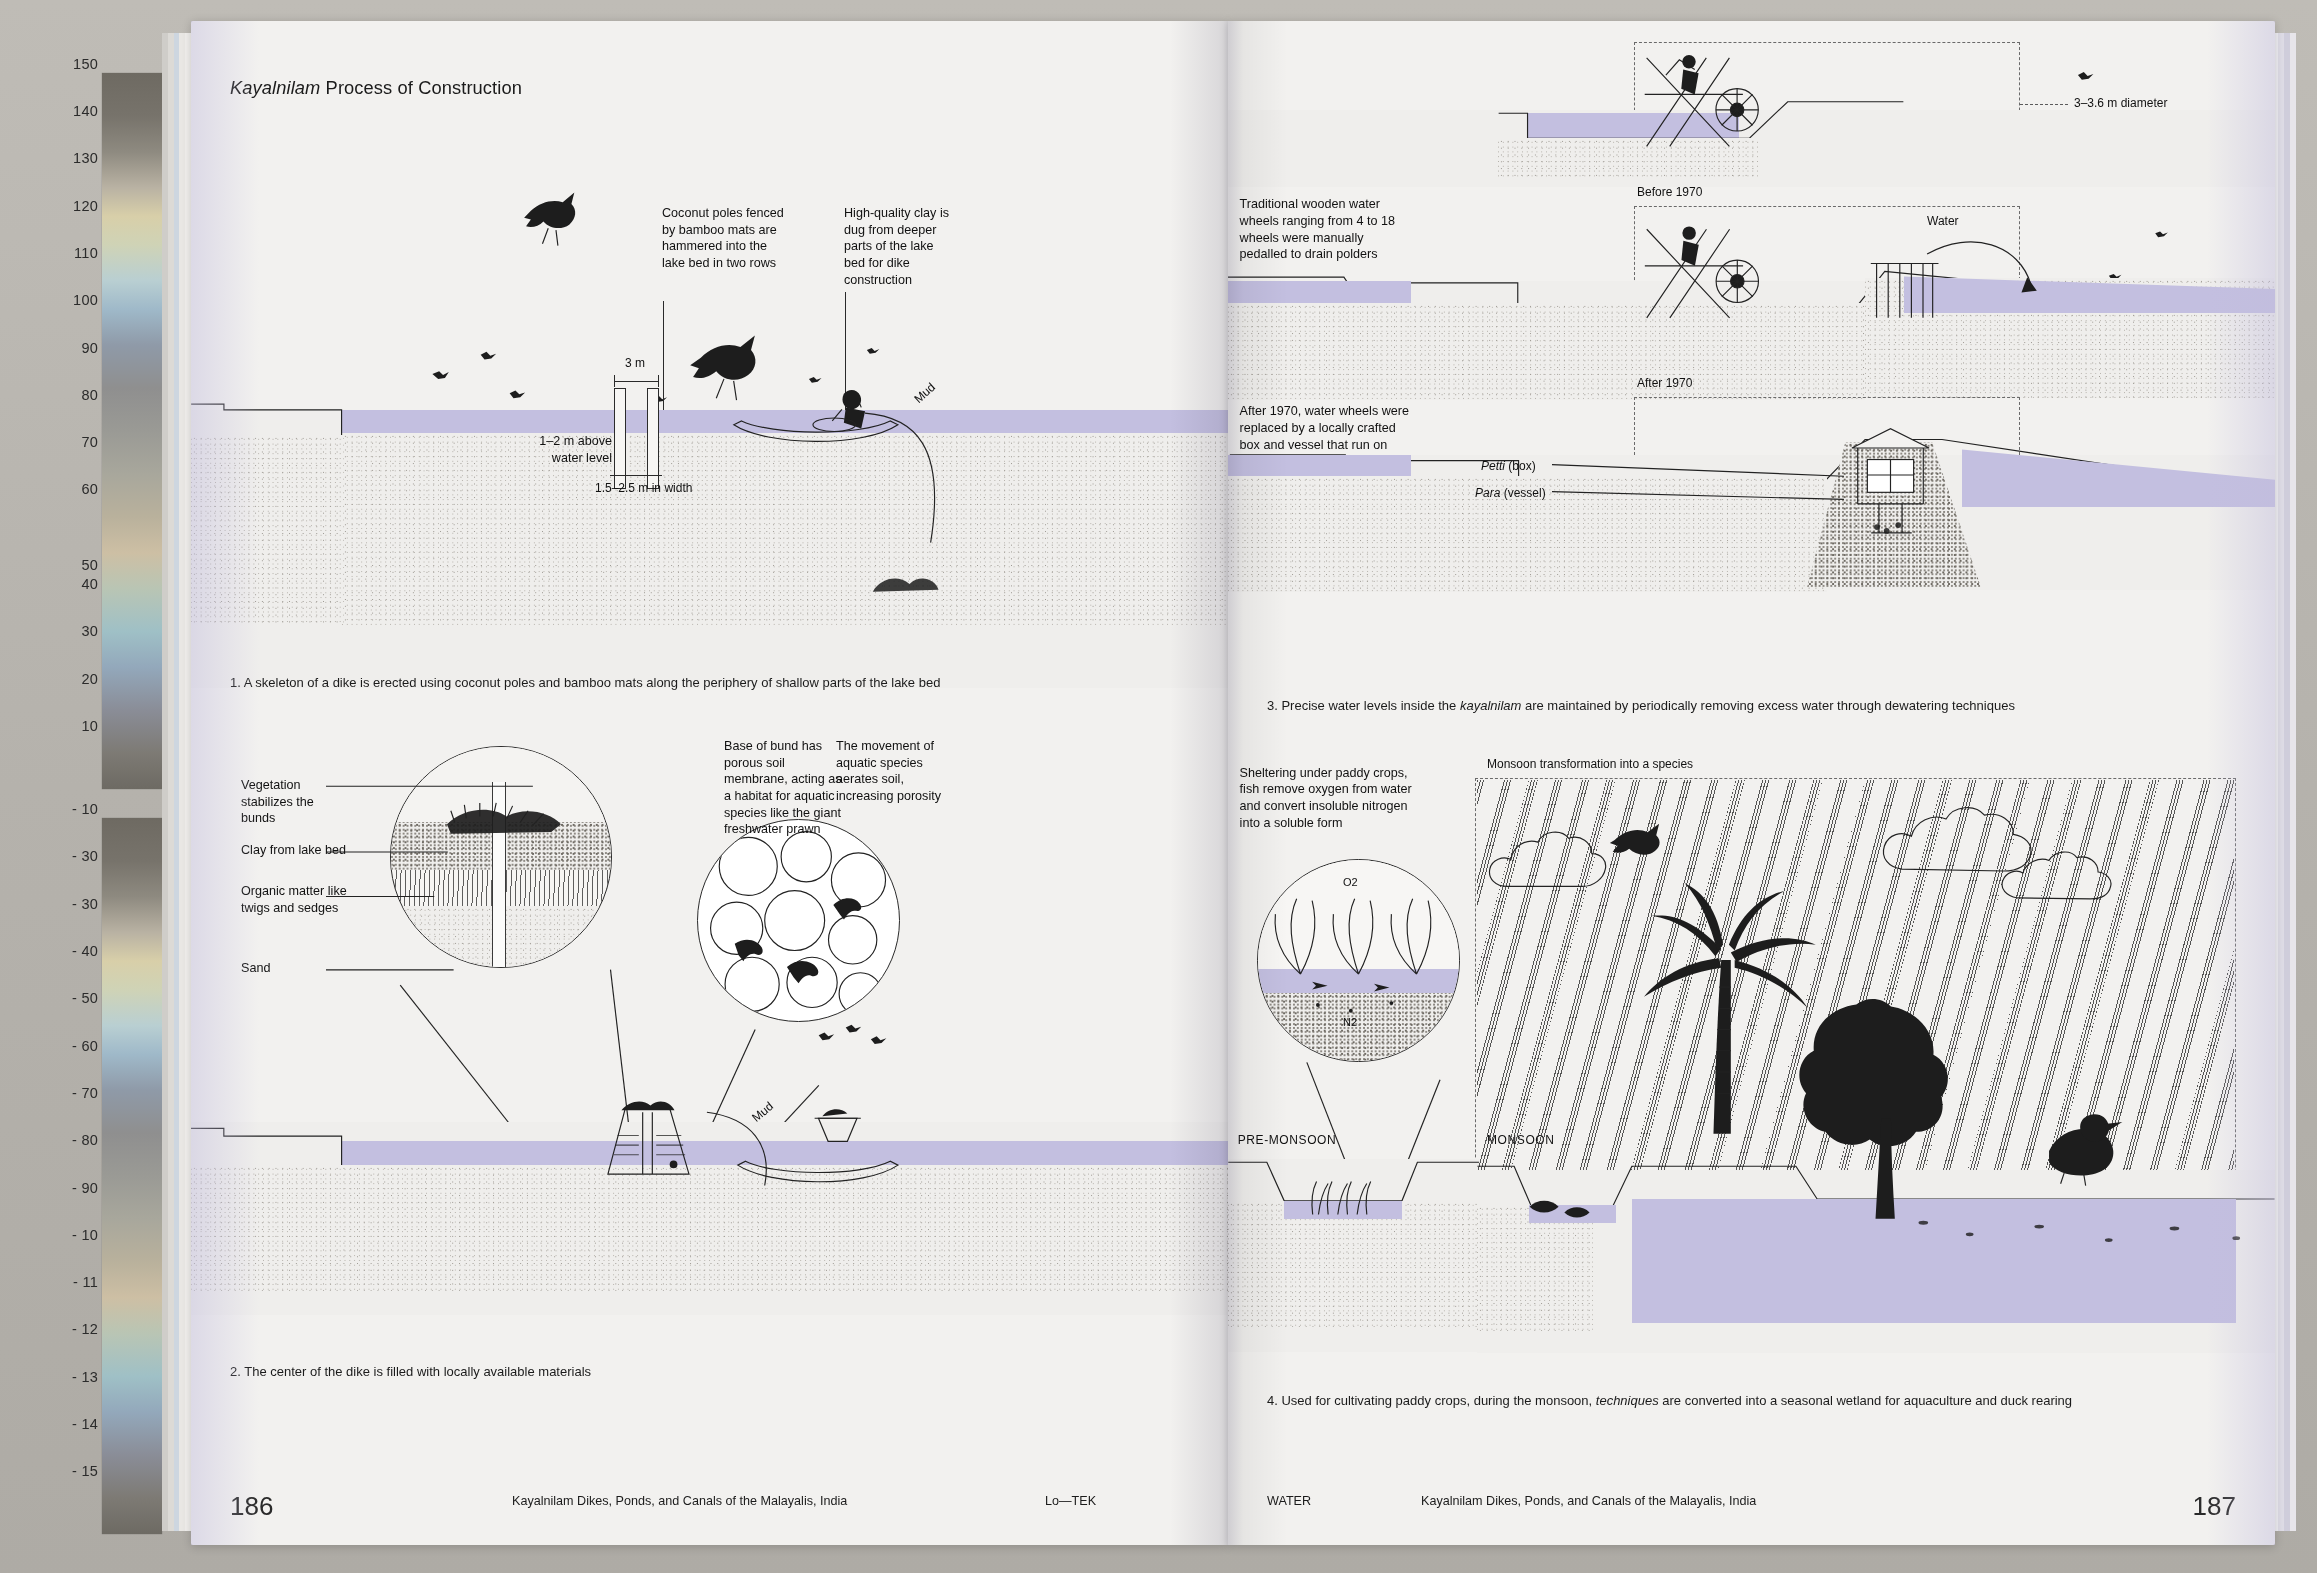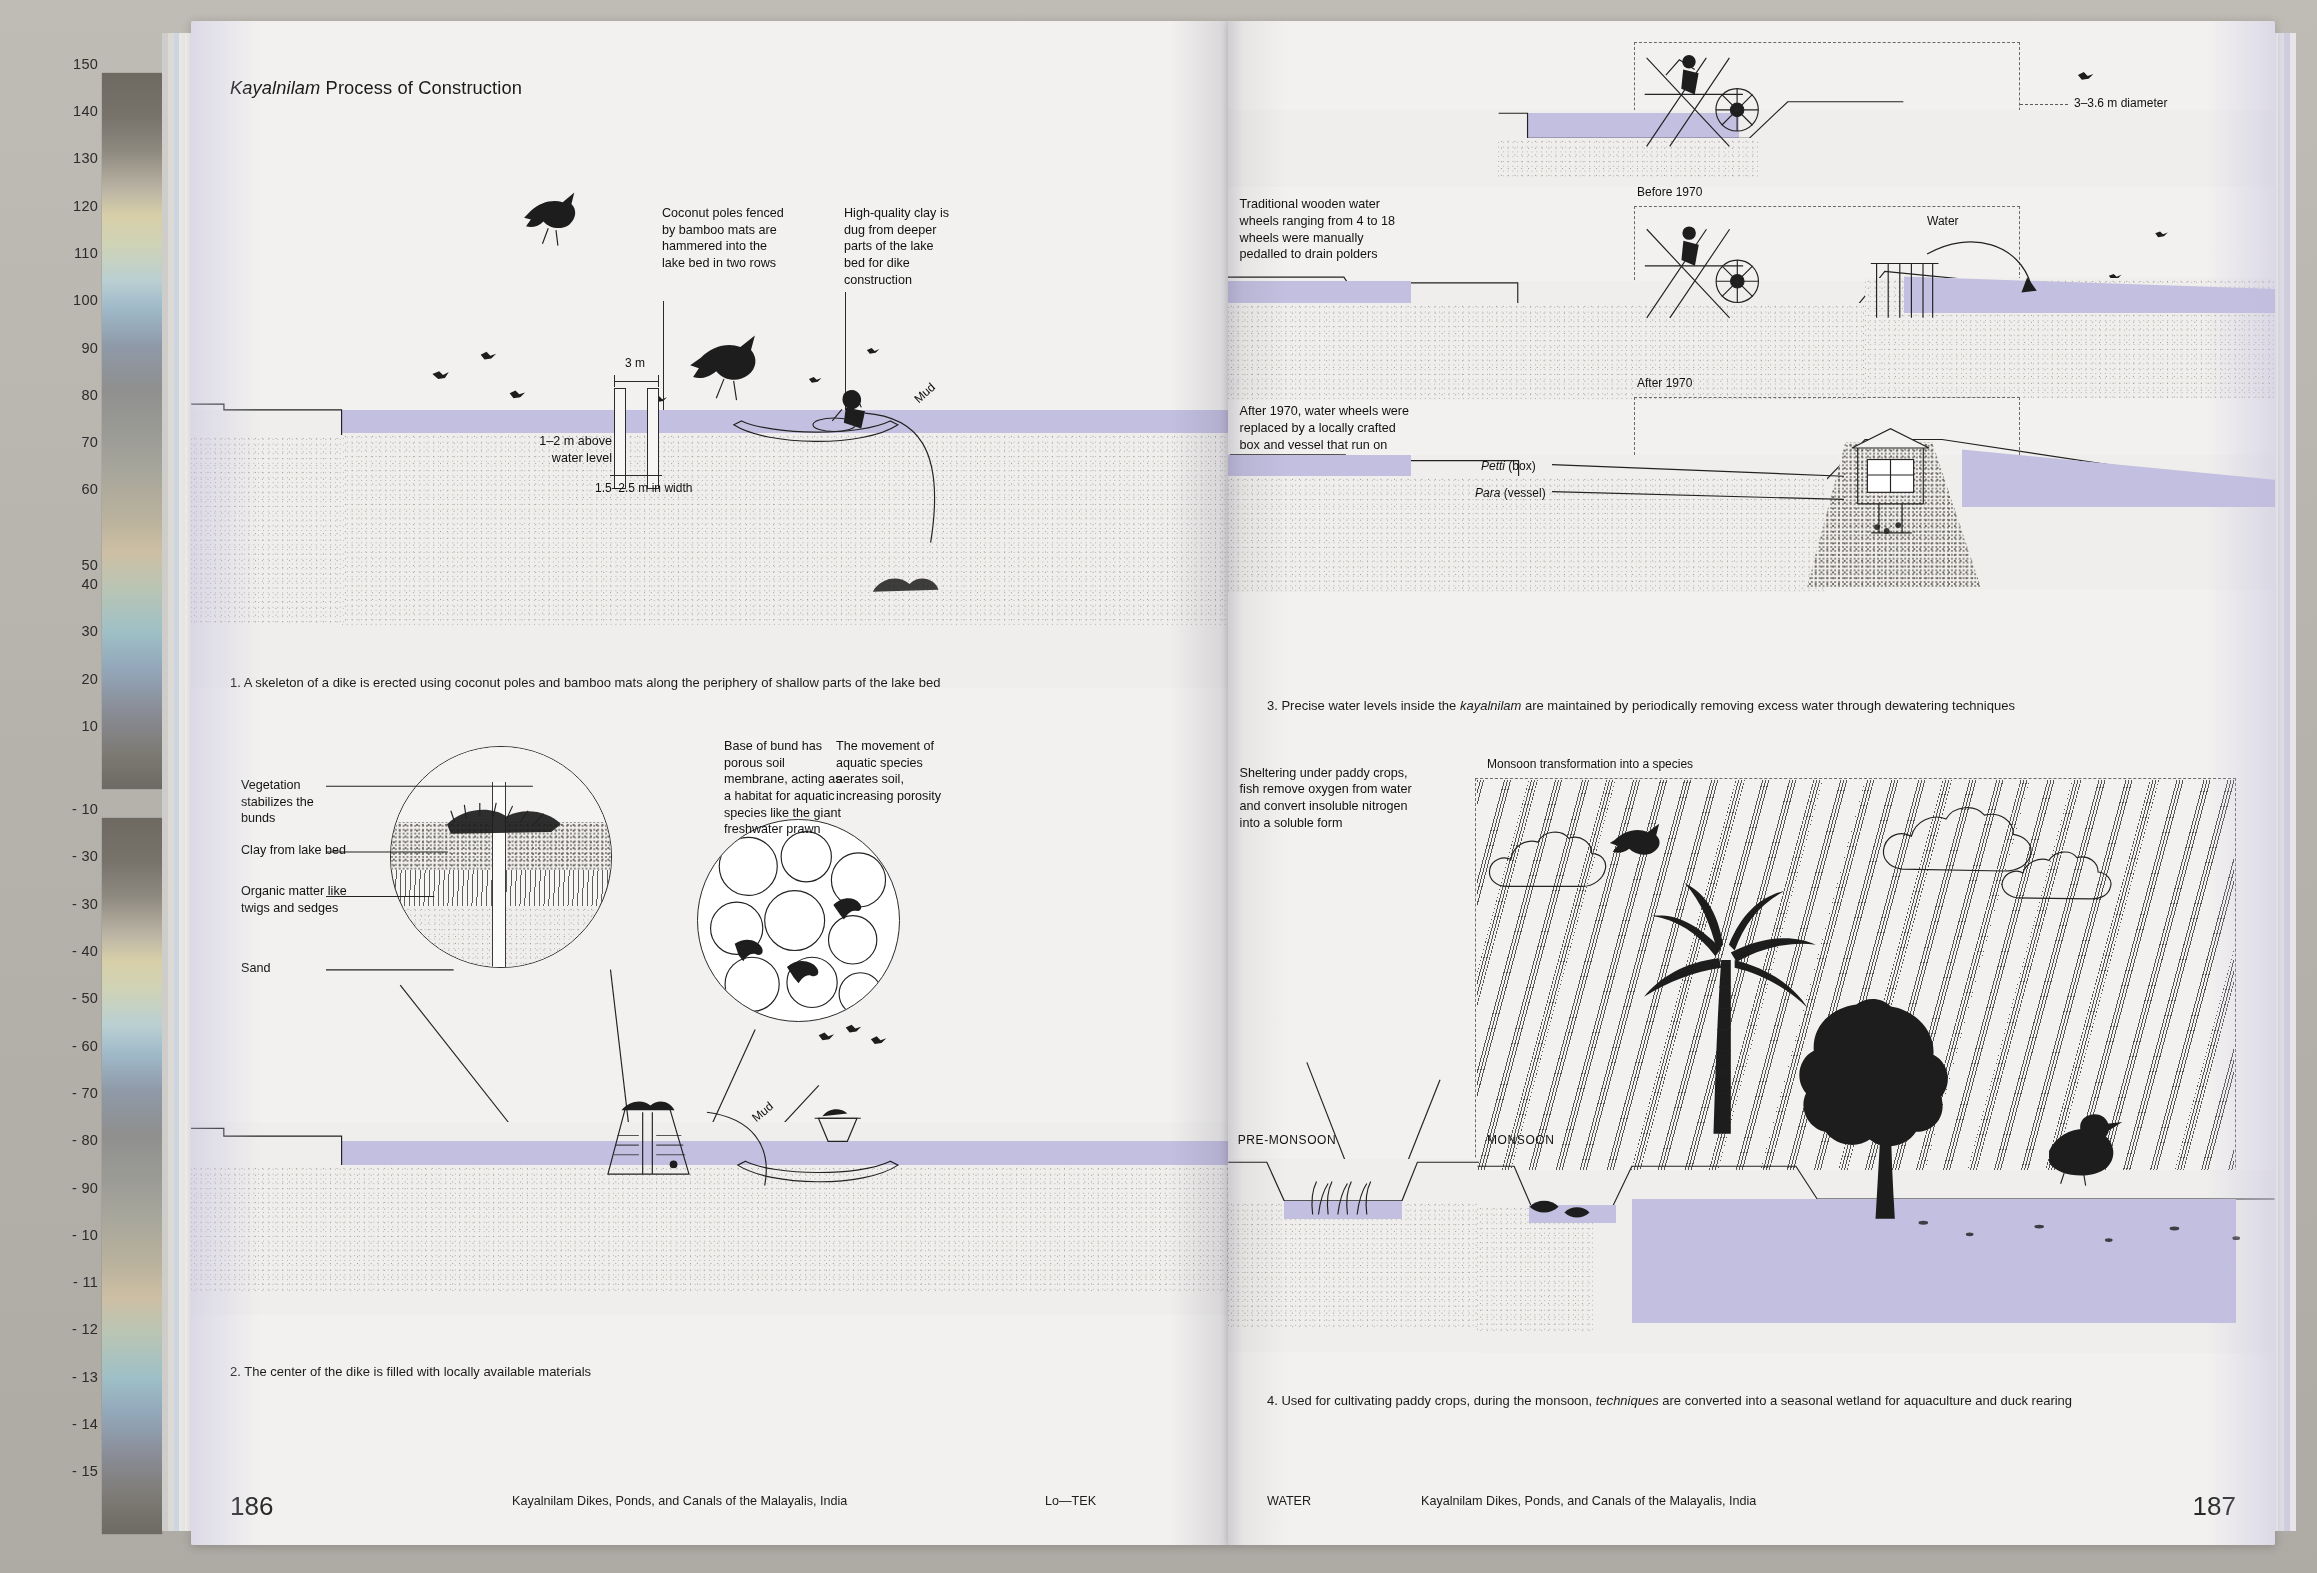--- a/index.html
+++ b/index.html
@@ -538,20 +538,41 @@
         <span>3. Precise water levels inside the </span><i>kayalnilam</i><span> are maintained by periodically removing excess water through dewatering techniques</span>
       </div>
 
       <div class="scene" style="left:0; top:734px; width:1047px; height:618px;">
 
         <div class="note w170" style="left:11.6px; top:9.7px; width:180px;">Sheltering under paddy crops, fish remove oxygen from water and convert insoluble nitrogen into a soluble form</div>
 
         <div class="dash-box" style="left:247px; top:23px; width:761px; height:545px;"></div>
         <div class="lbl" style="left:259px; top:1.9px;">Monsoon transformation into a species</div>
 
+        <div class="circle" style="left:29px; top:104px; width:203px; height:203px; background:#fbfbfa;">
+          <div style="position:absolute;left:0;top:0;width:100%;height:54%;background:#f7f6f4;"></div>
+          <div style="position:absolute;left:0;top:54%;width:100%;height:12%;background:#c3bfe0;"></div>
+          <div class="sand dense" style="position:absolute;left:0;top:66%;width:100%;height:34%;"></div>
+          <svg viewBox="0 0 210 210" style="width:203px;height:203px;position:absolute;left:0;top:0;">
+            <g class="ink" stroke-width="1.1">
+              <path d="M44 118 C34 88 30 62 40 40 M44 118 C58 92 62 66 56 42 M44 118 C24 100 16 78 18 56"></path>
+              <path d="M104 118 C94 88 90 62 100 40 M104 118 C118 92 122 66 116 42 M104 118 C84 100 76 78 78 56"></path>
+              <path d="M164 118 C154 88 150 62 160 40 M164 118 C178 92 182 66 176 42 M164 118 C144 100 136 78 138 56"></path>
+            </g>
+            <g class="ink-fill">
+              <path d="M56 126 l16 4 -16 4 4 -4z"></path>
+              <path d="M120 128 l16 4 -16 4 4 -4z"></path>
+              <circle cx="62" cy="150" r="2"></circle>
+                <circle cx="96" cy="156" r="2"></circle>
+                <circle cx="138" cy="148" r="2"></circle>
+            </g>
+          </svg>
+          <div class="lbl sm" style="left:85px; top:15.4px;">O2</div>
+          <div class="lbl sm" style="left:85px; top:156px;">N2</div>
+        </div>
 
         <svg style="position:absolute;left:46px;top:290px;width:251px;height:193px;" viewBox="0 0 260 200" width="251" height="193">
           <g class="ink" stroke-width="1">
             <path d="M34 18 L94 172"></path>
             <path d="M172 36 L118 172"></path>
           </g>
         </svg>
 
         <div class="ground" style="left:0; top:404px; width:251px; height:193px;"></div>
         <svg style="position:absolute;left:0;top:386px;width:290px;height:193px;" viewBox="0 0 300 200" width="290" height="193">

